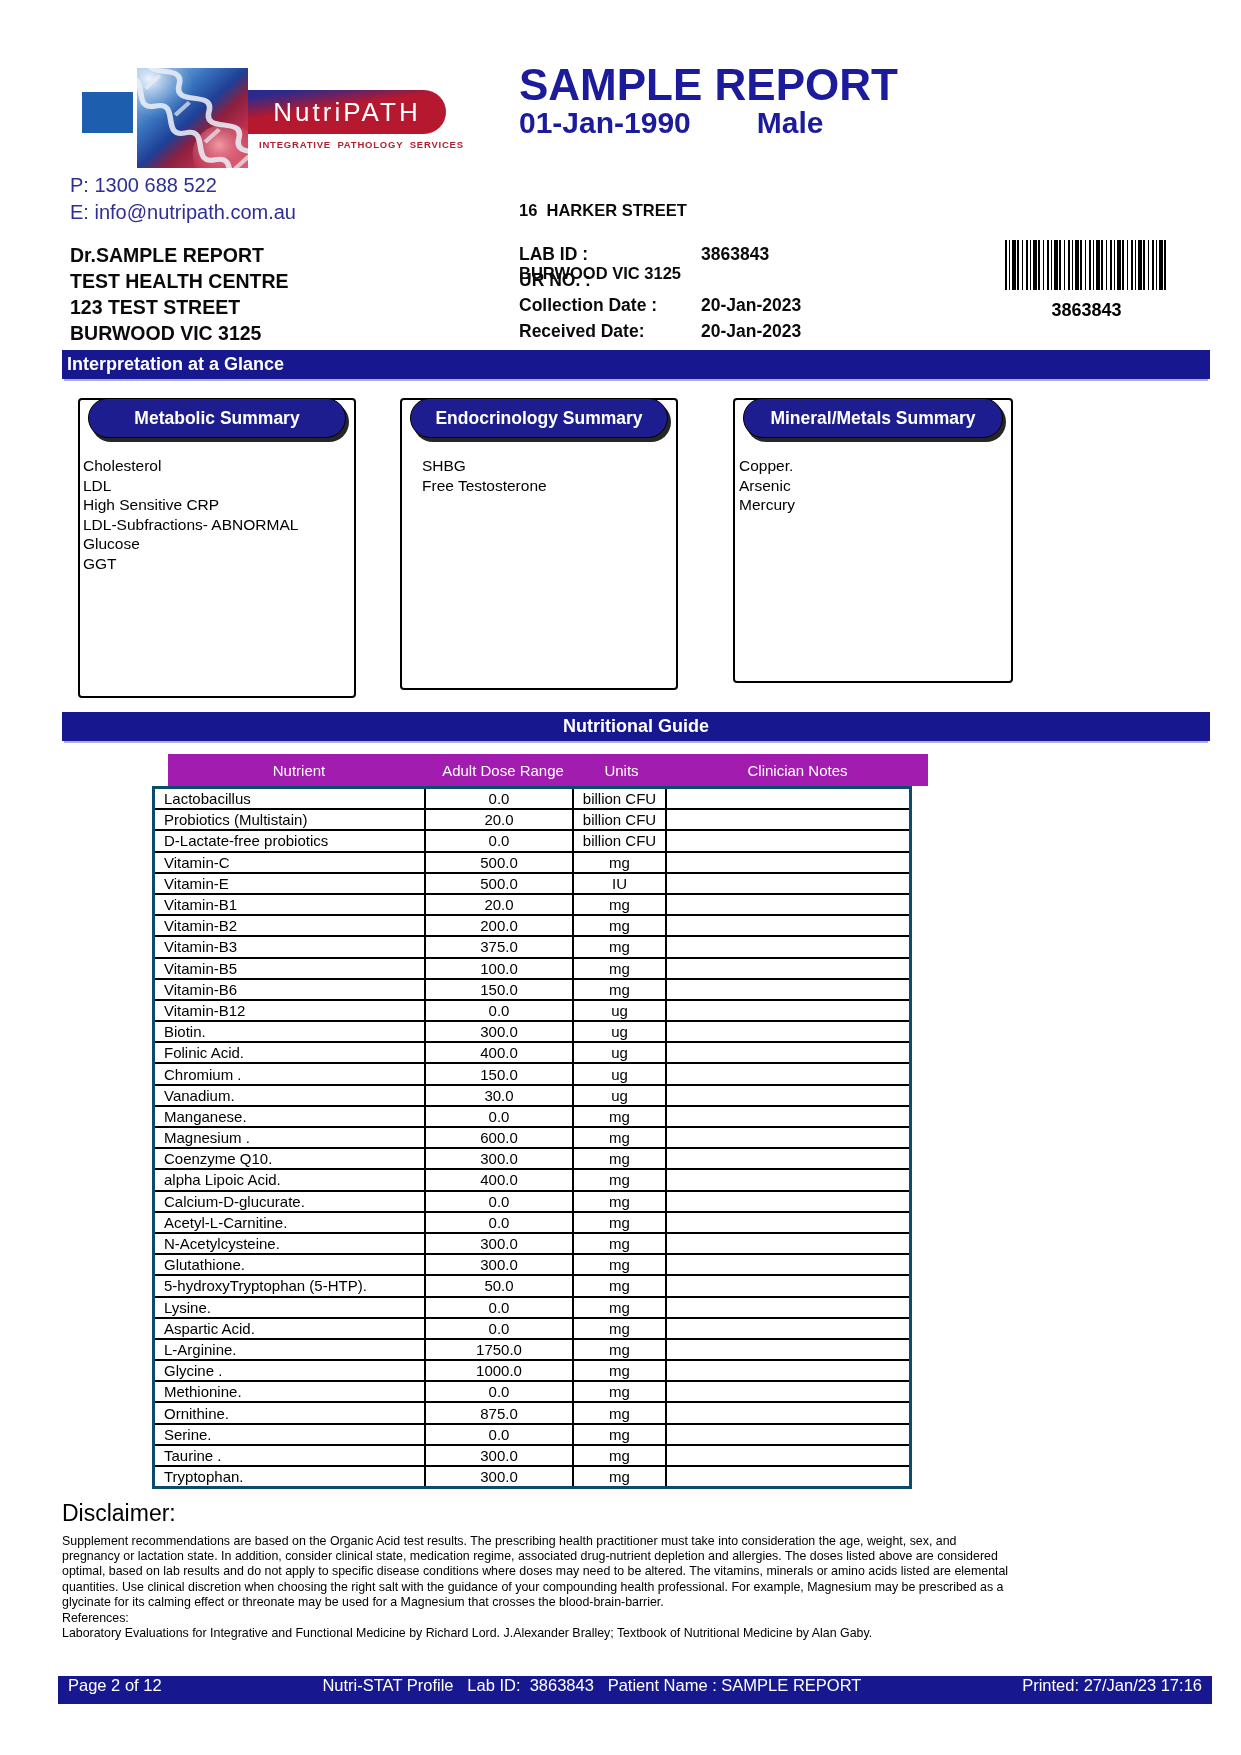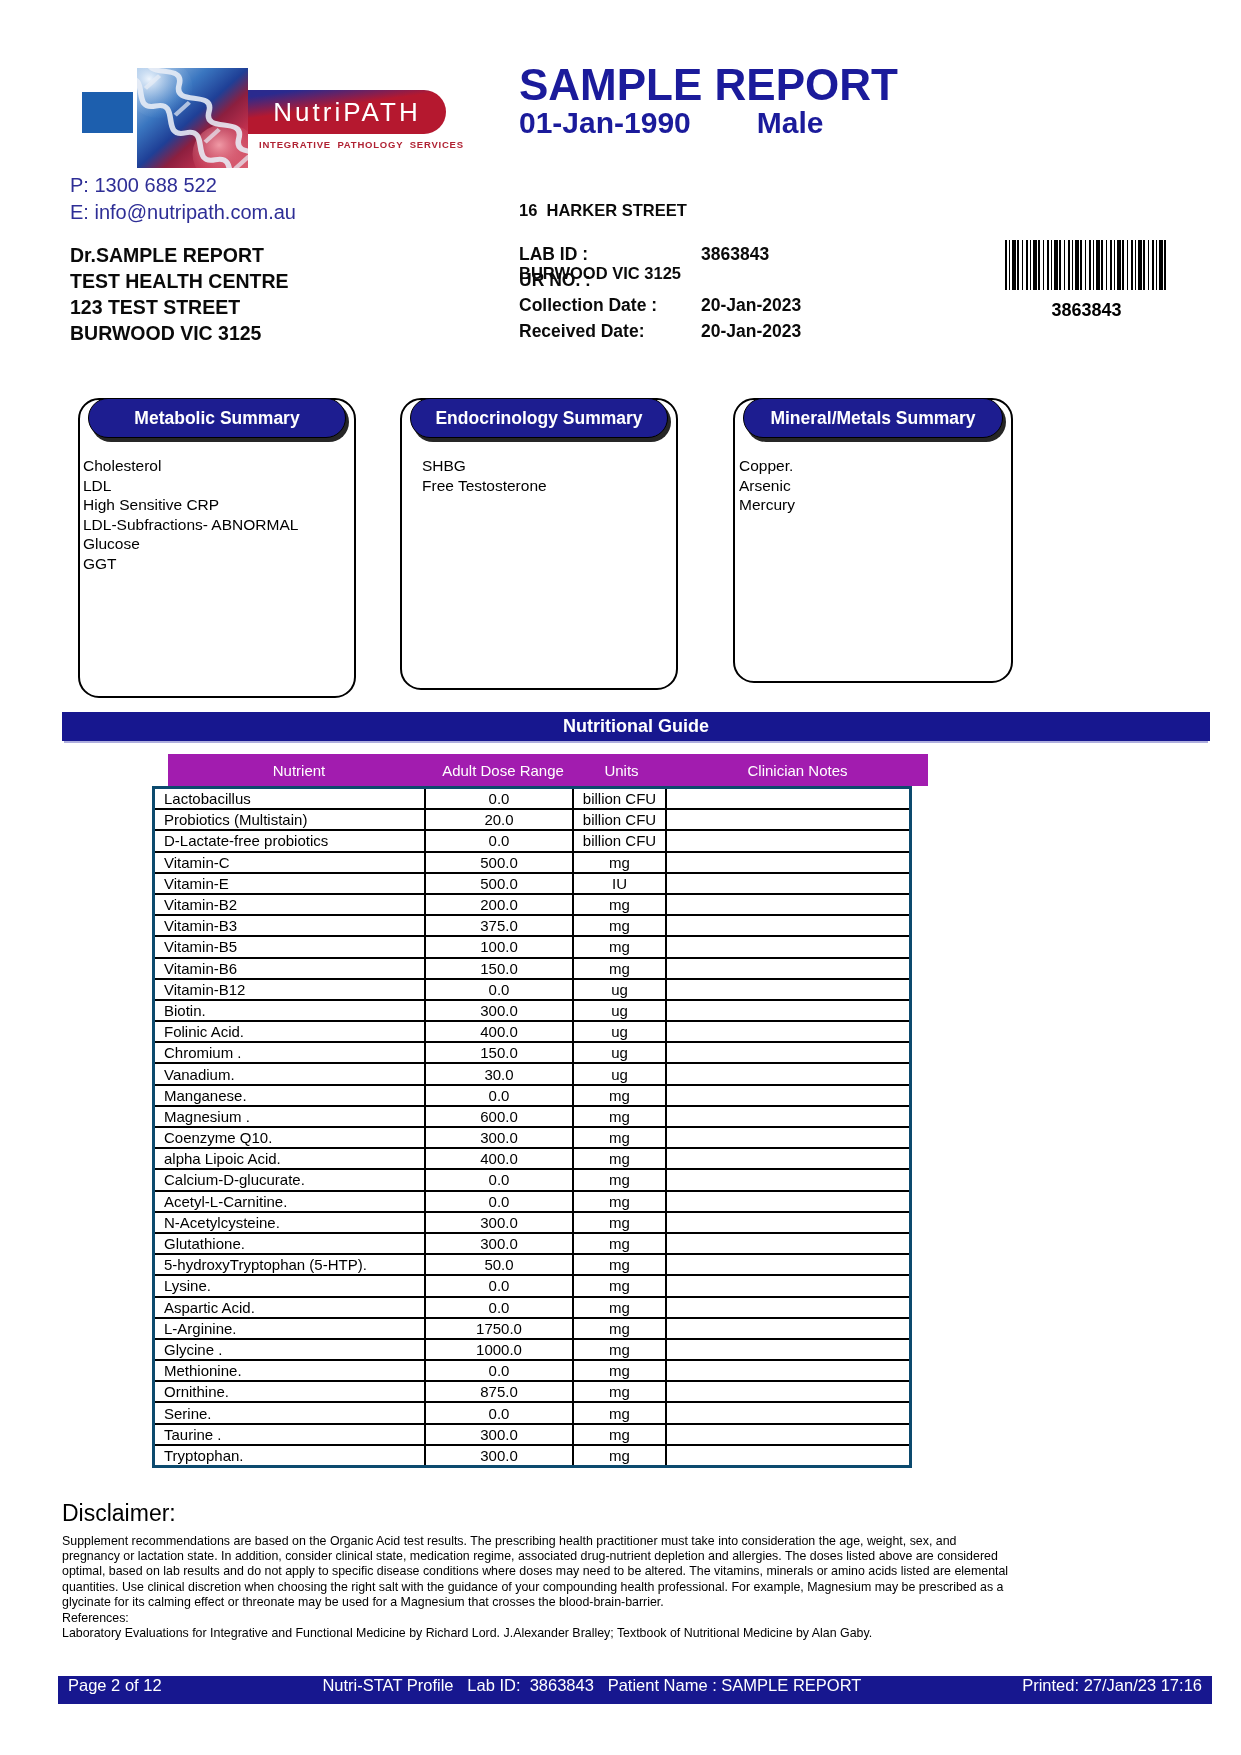--- a/index.html
+++ b/index.html
@@ -40,21 +40,21 @@
   .barcode-num { position:absolute; left:1005px; top:300px; width:163px; text-align:center; font-size:18px; font-weight:bold; }
   
   .bar {
     position:absolute; left:62px; width:1148px; height:29px; background:#17178F;
     color:#fff; font-size:18px; font-weight:bold; line-height:29px;
     box-shadow:0 4px 0 -2px #AEAEDE;
   }
   .bar-interp { top:350px; padding-left:5px; box-sizing:border-box; }
   .bar-guide  { top:712px; text-align:center; }
   
-  .panel { position:absolute; top:398px; border:2px solid #000; border-radius:21px; background:#fff; box-sizing:border-box; }
+  .panel { position:absolute; top:398px; border:2px solid #000; border-radius:4px; background:#fff; box-sizing:border-box; }
   .panel1 { left:78px;  width:278px; height:300px; }
   .panel2 { left:400px; width:278px; height:292px; }
   .panel3 { left:733px; width:280px; height:285px; }
   .panel-pill {
     margin:-2px auto 0 auto; width:calc(100% - 16px); height:40px; background:#1D1D90;
     border:1px solid #000; border-radius:21px; color:#fff; text-align:center;
     line-height:38px; font-size:17.5px; font-weight:bold; box-sizing:border-box;
     box-shadow:3px 4px 0 rgba(0,0,0,.85);
   }
   .panel-items { margin-top:18px; font-size:15.5px; line-height:19.5px; color:#000; }
@@ -169,20 +169,21 @@
     </div>
     <div class="lab-row">
       <span class="lab-label">Received Date:</span>
       <span class="lab-value">20-Jan-2023</span>
     </div>
   </div>
 
   <div class="barcode"></div>
   <div class="barcode-num">3863843</div>
 
+  <div class="bar bar-interp">Interpretation at a Glance</div>
 
   <div class="panel panel1">
     <div class="panel-pill">Metabolic Summary</div>
     <div class="panel-items">
         <div>Cholesterol</div>
         <div>LDL</div>
         <div>High Sensitive CRP</div>
         <div>LDL-Subfractions- ABNORMAL</div>
         <div>Glucose</div>
         <div>GGT</div>
@@ -239,20 +240,26 @@
             <td class="col-units">mg</td>
             <td class="col-notes"></td>
           </tr>
           <tr>
             <td class="col-nutrient">Vitamin-E</td>
             <td class="col-dose">500.0</td>
             <td class="col-units">IU</td>
             <td class="col-notes"></td>
           </tr>
           <tr>
+            <td class="col-nutrient">Vitamin-B1</td>
+            <td class="col-dose">20.0</td>
+            <td class="col-units">mg</td>
+            <td class="col-notes"></td>
+          </tr>
+          <tr>
             <td class="col-nutrient">Vitamin-B2</td>
             <td class="col-dose">200.0</td>
             <td class="col-units">mg</td>
             <td class="col-notes"></td>
           </tr>
           <tr>
             <td class="col-nutrient">Vitamin-B3</td>
             <td class="col-dose">375.0</td>
             <td class="col-units">mg</td>
             <td class="col-notes"></td>

